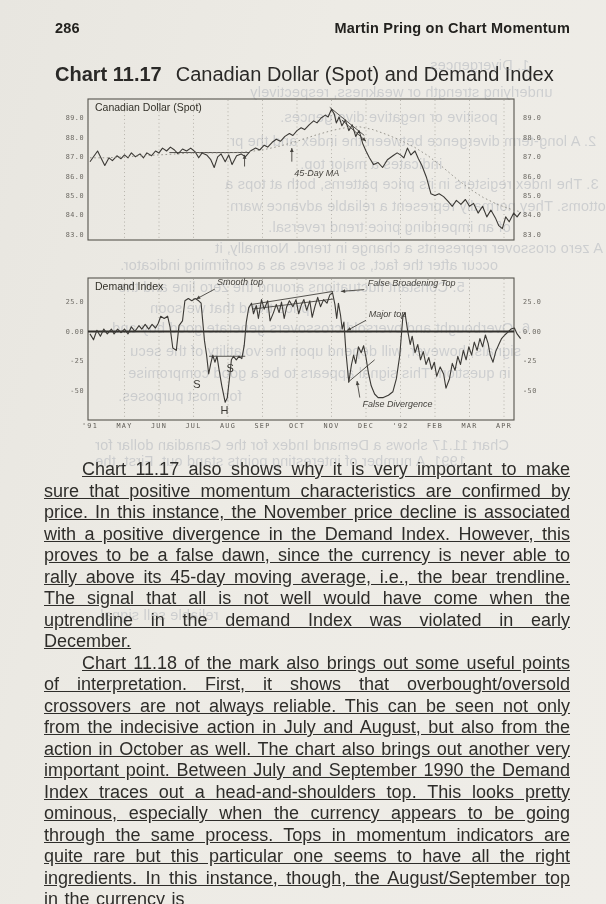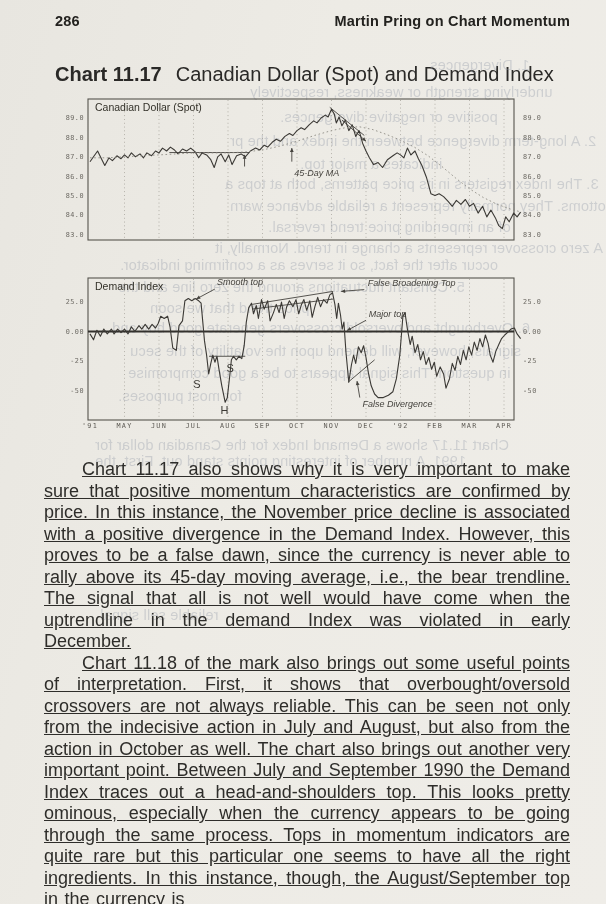--- a/index.html
+++ b/index.html
@@ -1,19 +1,19 @@
 <!DOCTYPE html>
 <html><head>
 <meta charset="utf-8">
 <style>
   html,body{margin:0;padding:0;}
   #page{position:relative;width:606px;height:904px;overflow:hidden;
     background:linear-gradient(105deg,#e8e6e0,#edebe5 40%,#efede8);
     font-family:"Liberation Sans",sans-serif;color:#31302c;}
-  .hdr{position:absolute;left:55px;top:13px;width:515px;display:flex;
+  .hdr{position:absolute;left:55px;top:20px;width:515px;display:flex;
     justify-content:space-between;font-size:14.5px;font-weight:bold;color:#23221f;
     letter-spacing:.2px;}
   .caption{position:absolute;left:55px;top:63px;font-size:20px;color:#2a2927;}
   .caption b{font-weight:bold;margin-right:14px;}
   .chart-svg{position:absolute;z-index:2;}
   #price-svg{left:55px;top:94px;}
   #demand-svg{left:55px;top:270px;}
   .body-text{position:absolute;left:44px;top:459px;width:526px;z-index:3;}
   .body-text p{margin:0;font-size:18px;line-height:21.5px;text-align:justify;
     text-indent:38px;color:#2e2d2a;word-spacing:1.5px;text-decoration:underline;}

